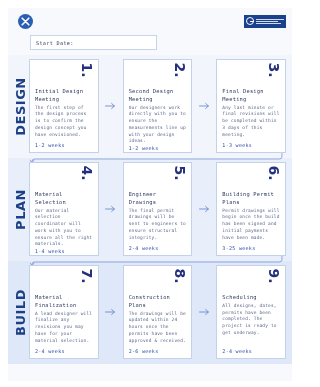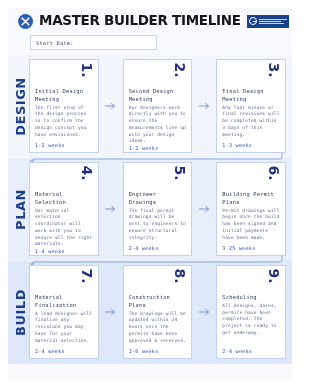--- a/index.html
+++ b/index.html
@@ -185,21 +185,20 @@
 
 <div class="page">
   <div class="sheet">
 
     <div class="header">
       <span class="logo-mark">
         <svg width="11" height="11" viewBox="0 0 11 11">
           <path d="M2.2 2.2 L8.8 8.8 M8.8 2.2 L2.2 8.8" stroke="#ffffff" stroke-width="1.6" stroke-linecap="round"></path>
         </svg>
       </span>
-      <span class="title">MASTER BUILDER TIMELINE</span>
       <span class="brand-badge">
         <span class="bb-circle"></span>
         <span class="brand-lines">
           <i></i>
             <i></i>
             <i></i>
         </span>
       </span>
     </div>
 

